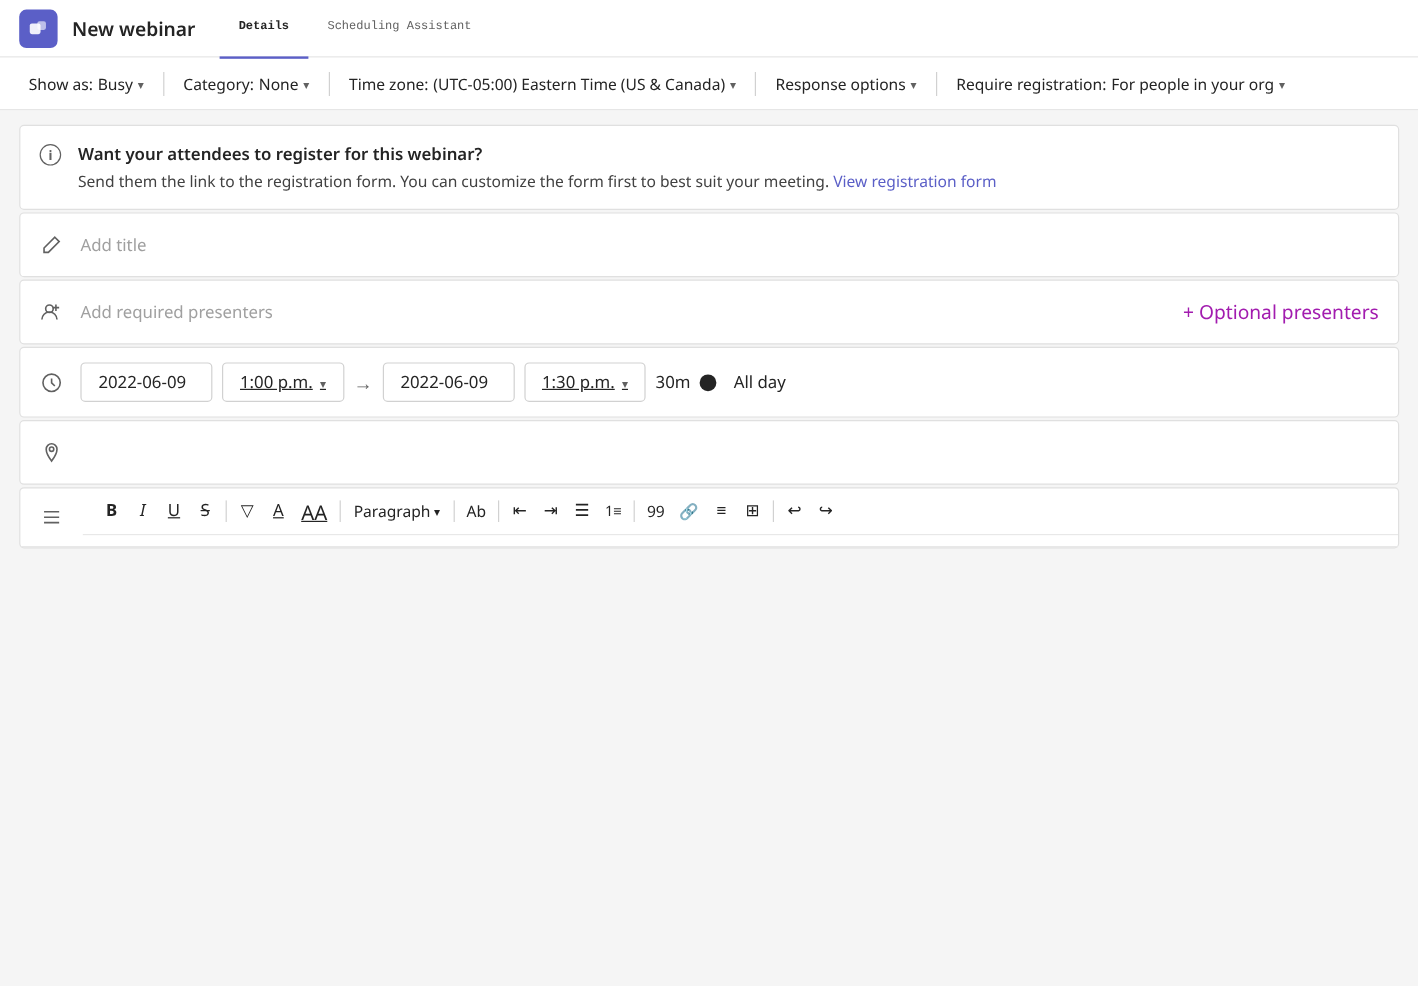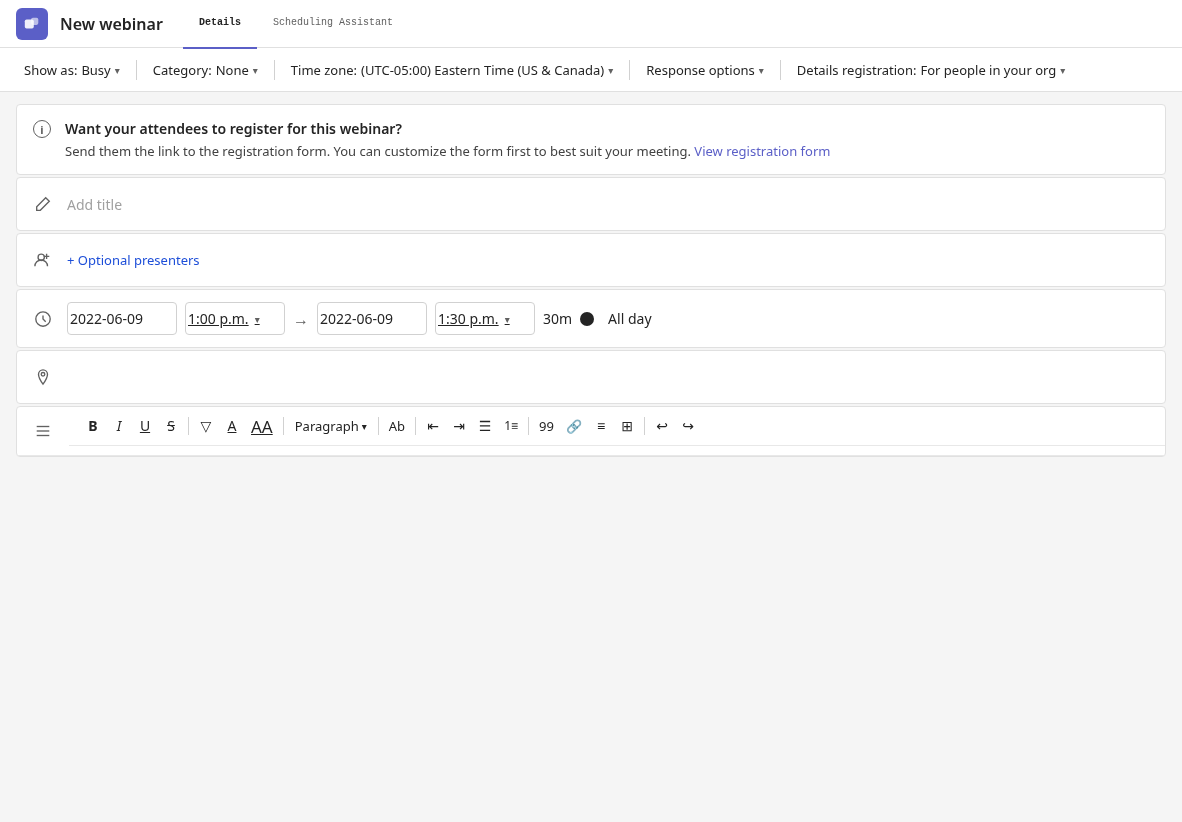--- a/index.html
+++ b/index.html
@@ -173,37 +173,37 @@
     .row-content {
       flex: 1;
       display: flex;
       align-items: center;
     }
     .placeholder-text {
       color: #a0a0a0;
       font-size: 14px;
     }
     .optional-presenters {
-      color: #1d4ed8;
-      font-size: 13px;
+      color: #a21caf;
+      font-size: 16px;
       cursor: pointer;
       white-space: nowrap;
     }
 
     
     .datetime-row {
       display: flex;
       align-items: center;
       gap: 8px;
       flex-wrap: wrap;
     }
     .date-field, .time-field {
       border: 1px solid #d1d1d1;
       border-radius: 4px;
-      padding: 6px 2px;
+      padding: 6px 14px;
       font-size: 14px;
       background: #fff;
       display: flex;
       align-items: center;
       gap: 6px;
       cursor: pointer;
     }
     .date-field { min-width: 110px; }
     .time-field { min-width: 100px; text-decoration: underline; }
     .field-chevron { font-size: 10px; color: #616161; }
@@ -310,21 +310,21 @@
     <span>(UTC-05:00) Eastern Time (US &amp; Canada)</span>
     <span class="toolbar-chevron">▾</span>
   </div>
   <div class="toolbar-sep"></div>
   <div class="toolbar-item">
     <span>Response options</span>
     <span class="toolbar-chevron">▾</span>
   </div>
   <div class="toolbar-sep"></div>
   <div class="toolbar-item">
-    <span>Details registration:</span>
+    <span>Require registration:</span>
     <span>For people in your org</span>
     <span class="toolbar-chevron">▾</span>
   </div>
 </div>
 
 <div class="main">
 
   <div class="card">
     <div class="info-banner">
       <div class="info-icon">i</div>
@@ -352,20 +352,23 @@
   </div>
 
   <div class="card">
     <div class="form-row" style="border-top:none;">
       <div class="row-icon">
         <svg viewBox="0 0 20 20" fill="none" stroke="#616161" stroke-width="1.5" class="icon">
           <circle cx="8" cy="7" r="3.5"></circle>
           <path d="M1 17c0-3.866 3.134-7 7-7s7 3.134 7 7"></path>
           <path d="M14 3v6M11 6h6" stroke="#616161" stroke-width="1.5"></path>
         </svg>
+      </div>
+      <div class="row-content">
+        <span class="placeholder-text">Add required presenters</span>
       </div>
       <span class="optional-presenters">+ Optional presenters</span>
     </div>
   </div>
 
   <div class="card">
     <div class="form-row" style="border-top:none;">
       <div class="row-icon">
         <svg viewBox="0 0 20 20" fill="none" stroke="#616161" stroke-width="1.5" class="icon">
           <circle cx="10" cy="10" r="8"></circle>

